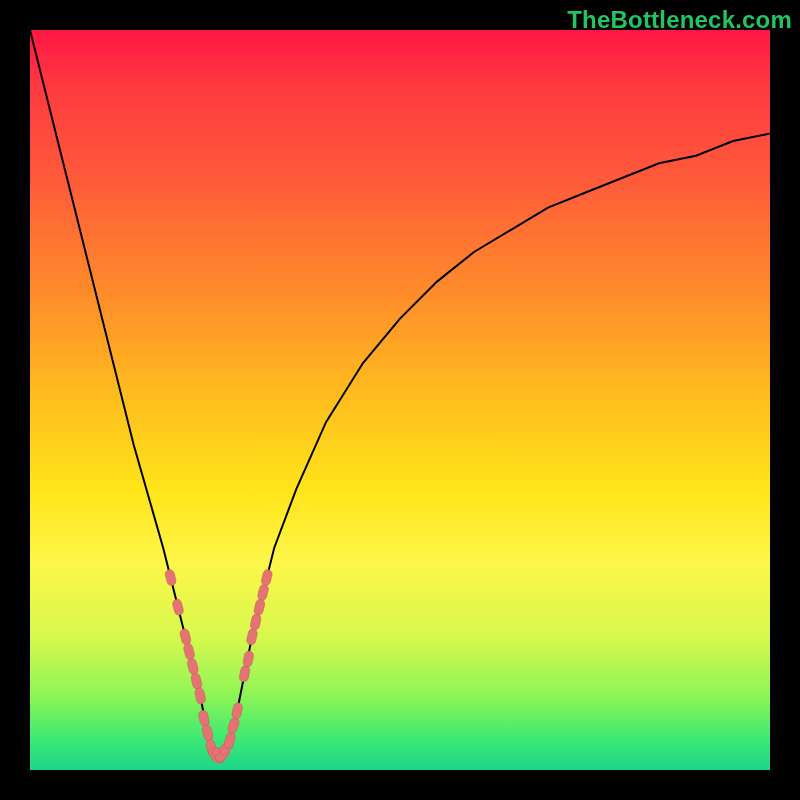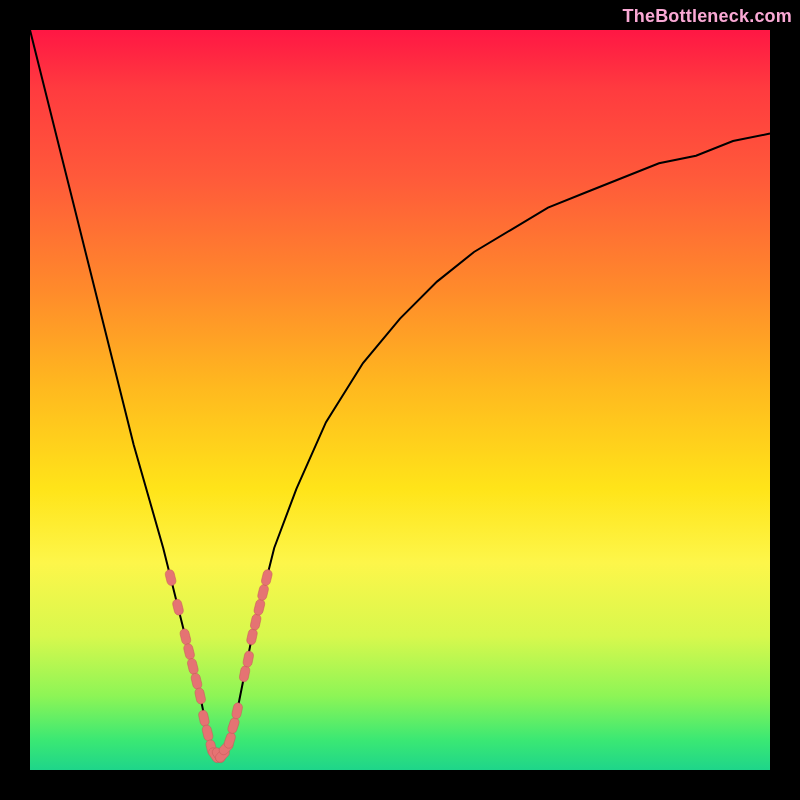--- a/index.html
+++ b/index.html
@@ -36,22 +36,22 @@
       #d7f84d 82%,
       #8df556 90%,
       #3ae874 96%,
       #1ed58a 100%
     );
   }
   .watermark {
     position: absolute;
     top: 6px;
     right: 8px;
-    color: #f9a8d4;
-    font-size: 18px;
+    color: #22c55e;
+    font-size: 24px;
     font-weight: 600;
     letter-spacing: 0.2px;
     user-select: none;
   }
   svg.overlay {
     position: absolute;
     left: 0; top: 0;
     width: 740px; height: 740px;
     overflow: visible;
   }

